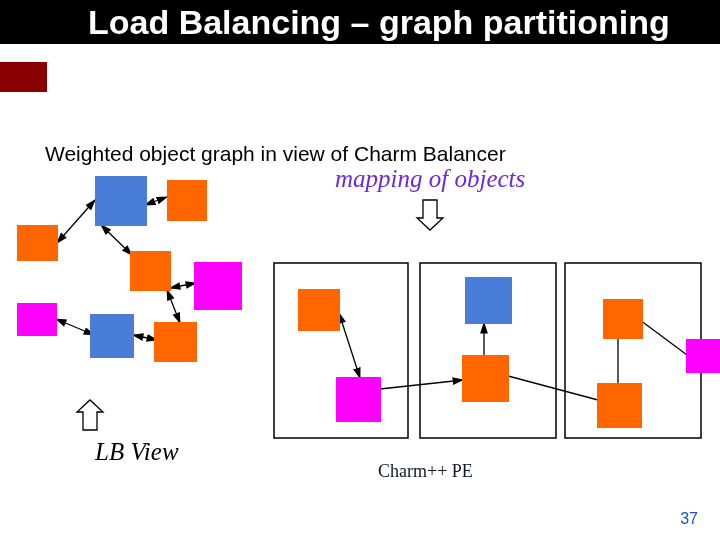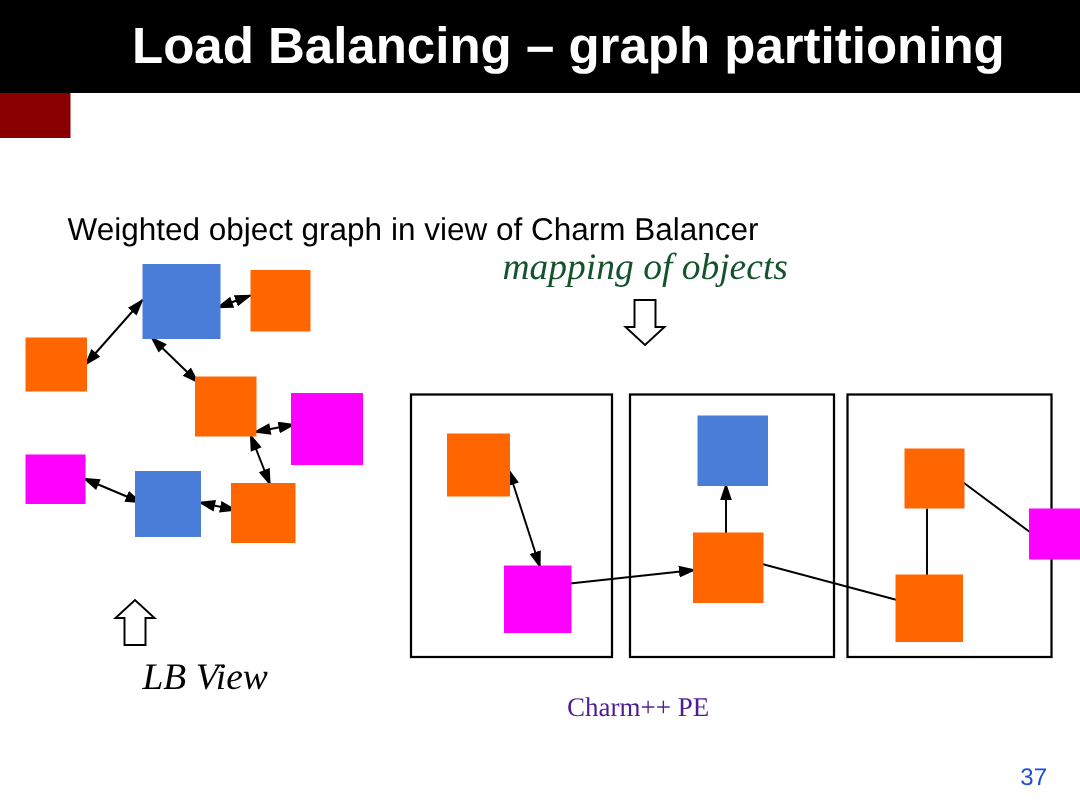--- a/index.html
+++ b/index.html
@@ -8,21 +8,21 @@
     height: 540px;
     background: #fff;
     position: relative;
     font-family: Arial, Helvetica, sans-serif;
   }
   .title-bar {
     position: absolute;
     top: 0;
     left: 0;
     width: 720px;
-    height: 62px;
+    height: 44px;
     background: #000;
     display: flex;
     align-items: center;
     padding-left: 88px;
   }
   .title-accent {
     position: absolute;
     top: 62px;
     left: 0;
     width: 47px;
@@ -44,39 +44,39 @@
     font-weight: 400;
     color: #000;
   }
   .mapping-label {
     position: absolute;
     top: 165px;
     left: 335px;
     font-family: "Times New Roman", serif;
     font-style: italic;
     font-size: 25px;
-    color: #14532d;
+    color: #6d28d9;
   }
   .lb-view-label {
     position: absolute;
     top: 438px;
     left: 52px;
     font-family: "Times New Roman", serif;
     font-style: italic;
     font-size: 25px;
     color: #000;
     margin-left: 43px;
   }
   .pe-label {
     position: absolute;
     top: 461px;
     left: 378px;
     font-family: "Times New Roman", serif;
     font-size: 18px;
-    color: #4c1d95;
+    color: #0f172a;
   }
   .page-num {
     position: absolute;
     bottom: 12px;
     right: 22px;
     font-size: 16px;
     color: #1d4ed8;
   }
   svg.diagram {
     position: absolute;

